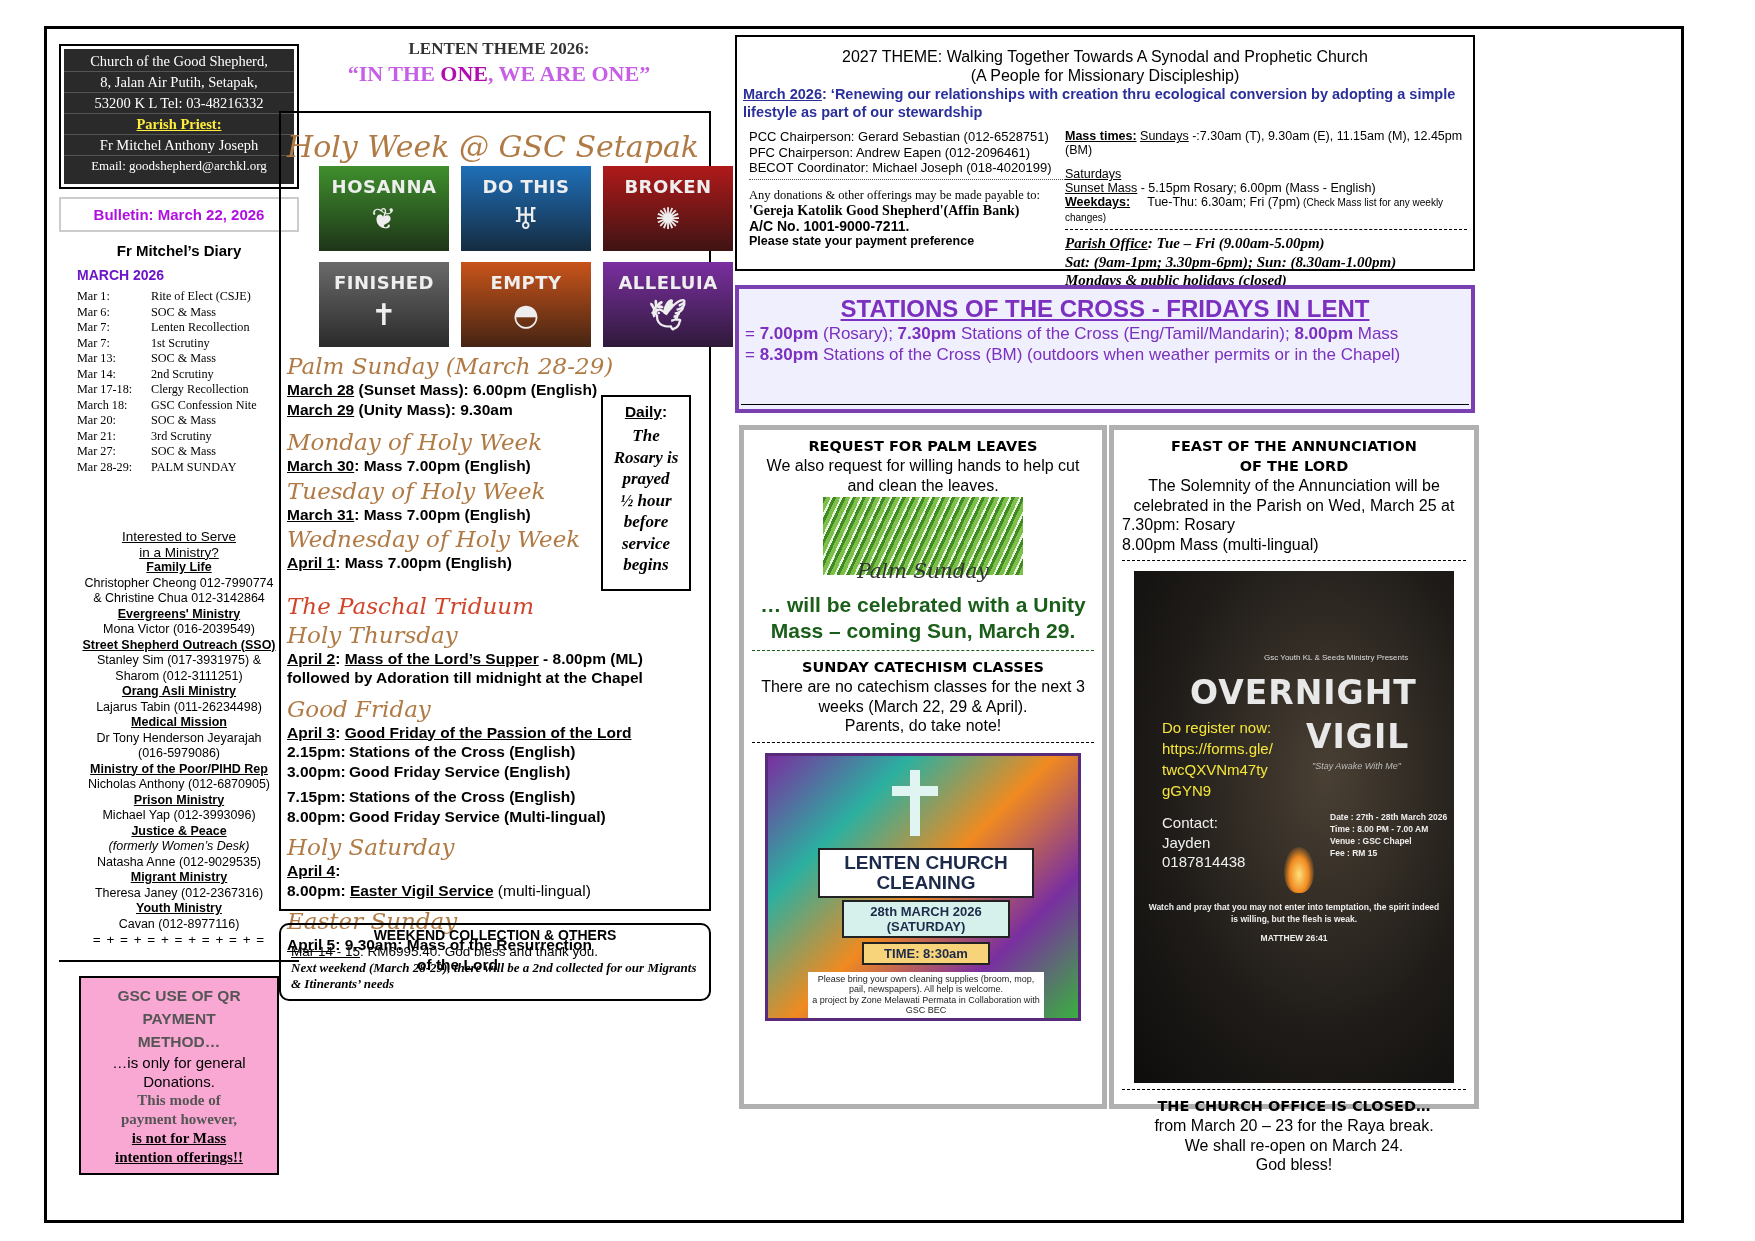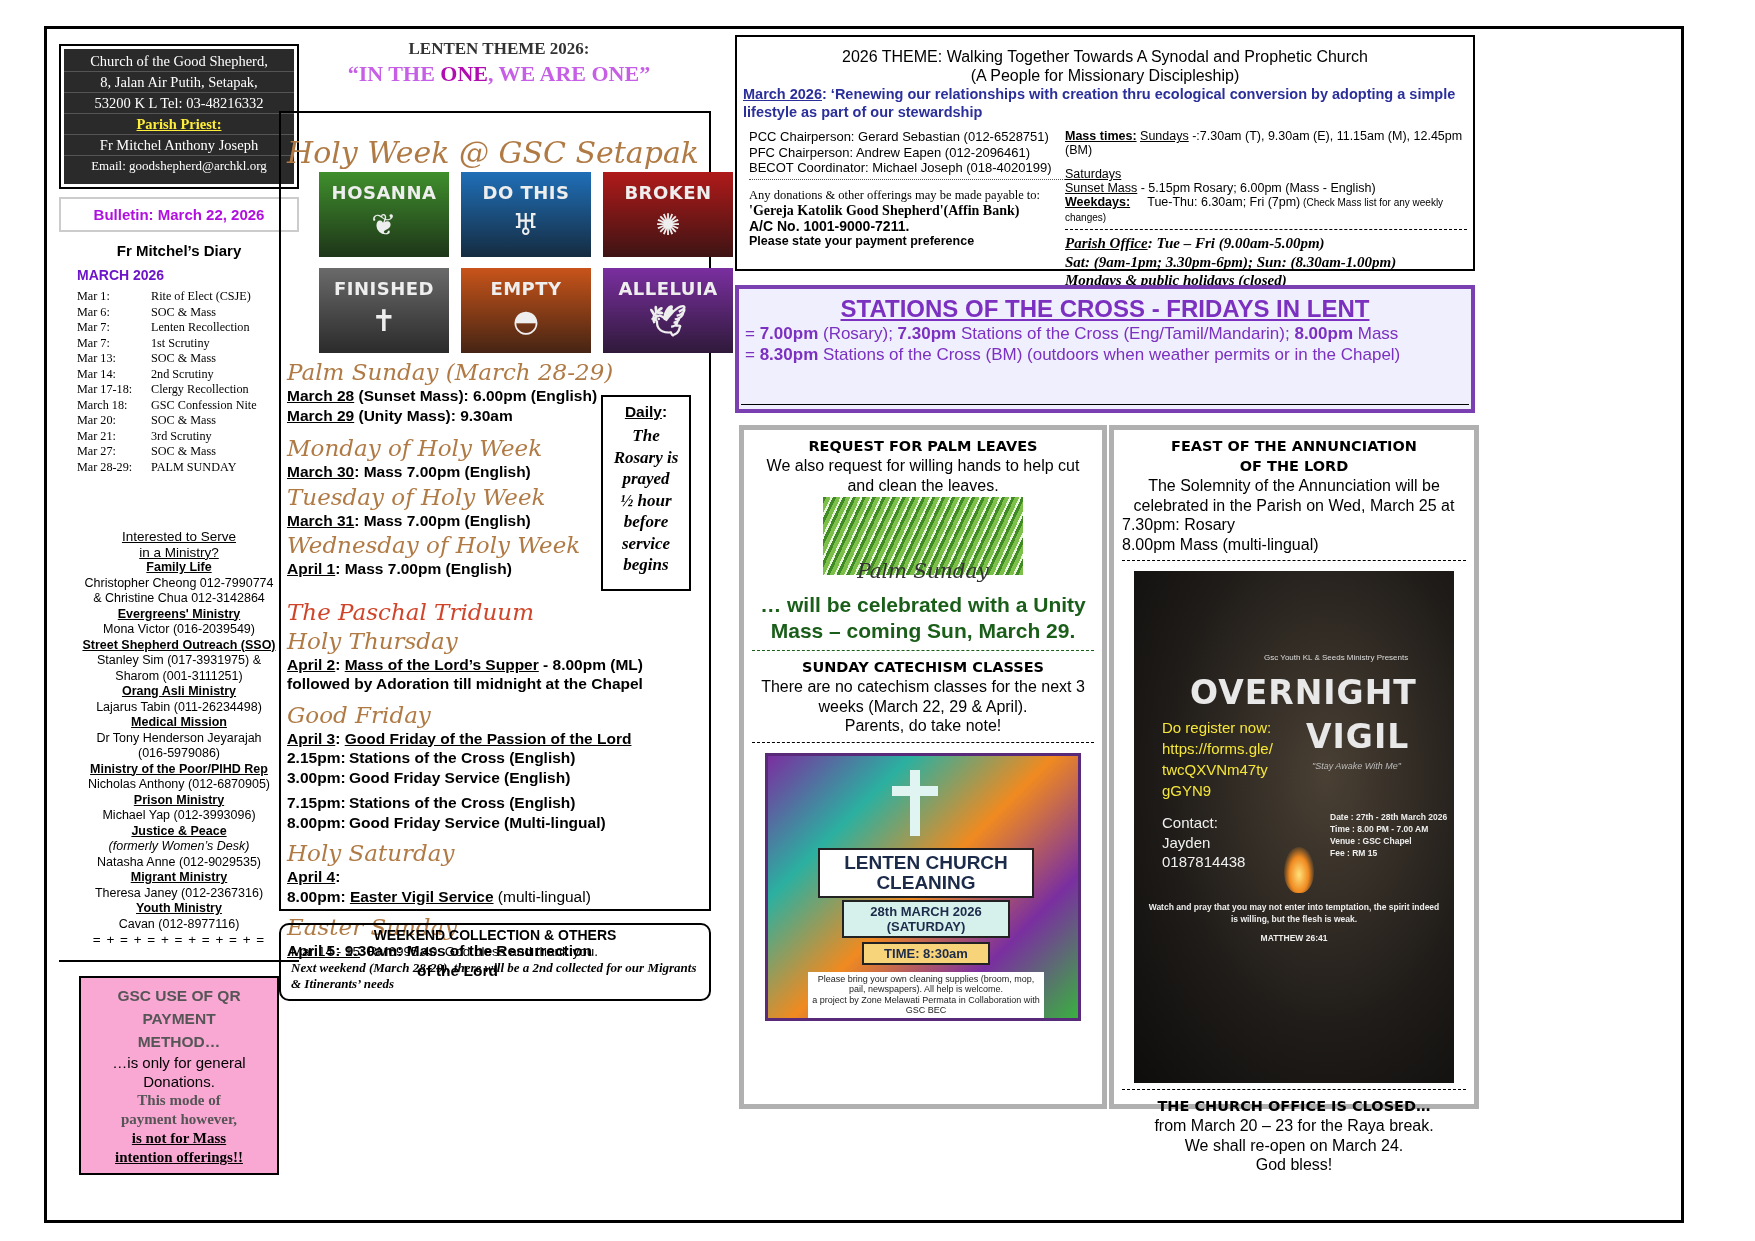--- a/index.html
+++ b/index.html
@@ -30,21 +30,21 @@
   .qr-box .t { color: #555; font-weight: bold; font-size: 15.5px; line-height: 23px; }
   .qr-box .b { font-size: 15px; line-height: 19px; }
   .qr-box .s { font-family: "Liberation Serif", serif; font-weight: bold; color: #555; font-size: 15px; line-height: 19px; }
   .qr-box .s2 { font-family: "Liberation Serif", serif; font-weight: bold; text-decoration: underline; font-size: 15px; line-height: 19px; }
 
   
   .col-mid { position: absolute; left: 232px; top: 10px; width: 440px; }
   .theme-t1 { text-align: center; font-family: "Liberation Serif", serif; font-weight: bold; font-size: 17px; color: #333; }
   .theme-t2 { text-align: center; font-family: "Liberation Serif", serif; font-weight: bold; font-size: 22px; color: #c65fe6; margin-top: 2px; }
   .theme-t2 .one { color: #b00cb0; }
-  .holyweek { position: absolute; left: 0; top: 72px; width: 432px; height: 800px; border: 2px solid #000; padding: 18px 6px; }
+  .holyweek { position: absolute; left: 0; top: 72px; width: 432px; height: 800px; border: 2px solid #000; padding: 12px 6px; }
   .script { font-family: "DejaVu Serif", serif; font-style: italic; color: #b07a45; }
   .hw-title { font-size: 30px; white-space: nowrap; margin-top: 4px; }
   .poster-grid { display: grid; grid-template-columns: repeat(3, 130px); gap: 11px 12px; margin: 2px 0 0 32px; }
   .poster { height: 85px; position: relative; color: #eee; font-family: "DejaVu Sans", sans-serif; font-weight: bold; font-size: 18px; text-align: center; padding-top: 10px; overflow: hidden; letter-spacing: 0.5px; }
   .poster .ico { display: block; font-size: 30px; margin-top: 4px; }
   .sec-h { font-size: 23px; line-height: 27px; margin-top: 6px; }
   .sec-h.red { color: #d0452a; }
   .line { font-weight: bold; font-size: 15.5px; line-height: 19.5px; white-space: nowrap; }
   .line .u { text-decoration: underline; }
   .ind { display: inline-block; width: 62px; }
@@ -189,21 +189,21 @@
       <div class="u">Interested to Serve</div>
       <div class="u">in a Ministry?</div>
       <div id="ministry-list">
           <div class="h">Family Life</div>
           <div>Christopher Cheong 012-7990774</div>
           <div>&amp; Christine Chua 012-3142864</div>
           <div class="h">Evergreens' Ministry</div>
           <div>Mona Victor (016-2039549)</div>
           <div class="h">Street Shepherd Outreach (SSO)</div>
           <div>Stanley Sim (017-3931975) &amp;</div>
-          <div>Sharom (001-3111251)</div>
+          <div>Sharom (012-3111251)</div>
           <div class="h">Orang Asli Ministry</div>
           <div>Lajarus Tabin (011-26234498)</div>
           <div class="h">Medical Mission</div>
           <div>Dr Tony Henderson Jeyarajah</div>
           <div>(016-5979086)</div>
           <div class="h">Ministry of the Poor/PIHD Rep</div>
           <div>Nicholas Anthony (012-6870905)</div>
           <div class="h">Prison Ministry</div>
           <div>Michael Yap (012-3993096)</div>
           <div class="h">Justice &amp; Peace</div>
@@ -294,21 +294,21 @@
     </div>
 
     <div class="collection">
       <div class="ct">WEEKEND COLLECTION &amp; OTHERS</div>
       <div class="cl"><u>Mar 14 - 15</u><span>: RM6995.40. God bless and thank you.</span></div>
       <div class="ci">Next weekend (March 28-29), there will be a 2nd collected for our Migrants &amp; Itinerants’ needs</div>
     </div>
   </div>
 
   <div class="theme-box">
-    <div class="tb-h1">2026 THEME: Walking Together Towards A Synodal and Prophetic Church</div>
+    <div class="tb-h1">2027 THEME: Walking Together Towards A Synodal and Prophetic Church</div>
     <div class="tb-h1">(A People for Missionary Discipleship)</div>
     <div class="tb-h2"><u>March 2026</u><span>: ‘Renewing our relationships with creation thru ecological conversion by adopting a simple lifestyle as part of our stewardship</span></div>
     <div class="tb-cols">
       <div class="tb-c1">
         <div>PCC Chairperson: Gerard Sebastian (012-6528751)</div>
         <div>PFC Chairperson: Andrew Eapen (012-2096461)</div>
         <div>BECOT Coordinator: Michael Joseph (018-4020199)</div>
         <div class="dots"></div>
         <div class="donate1">Any donations &amp; other offerings may be made payable to:</div>
         <div class="donate2">'Gereja Katolik Good Shepherd'(Affin Bank)</div>

